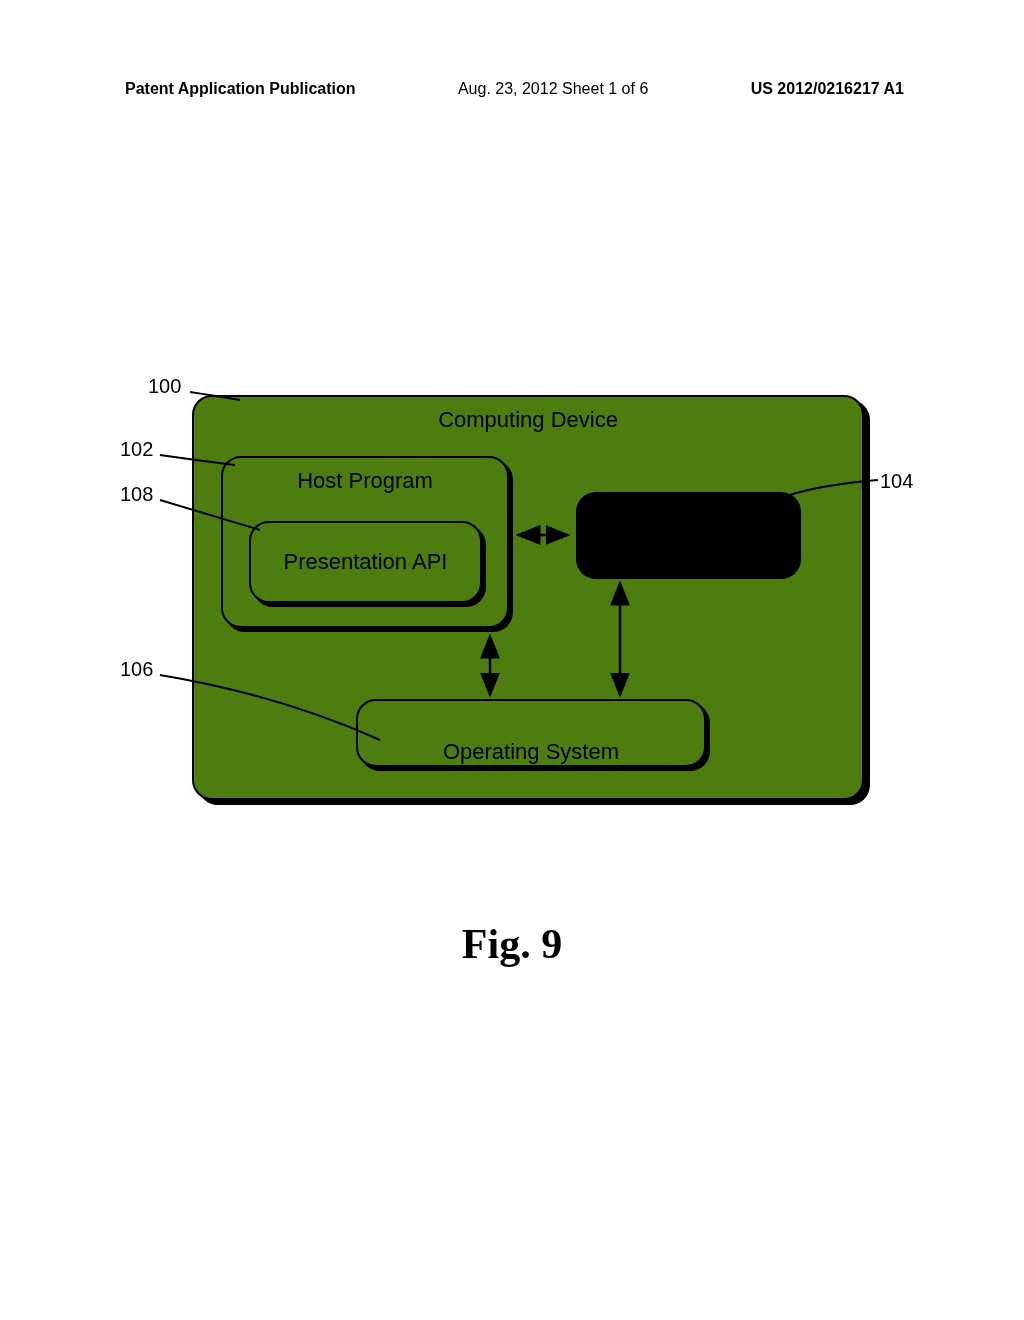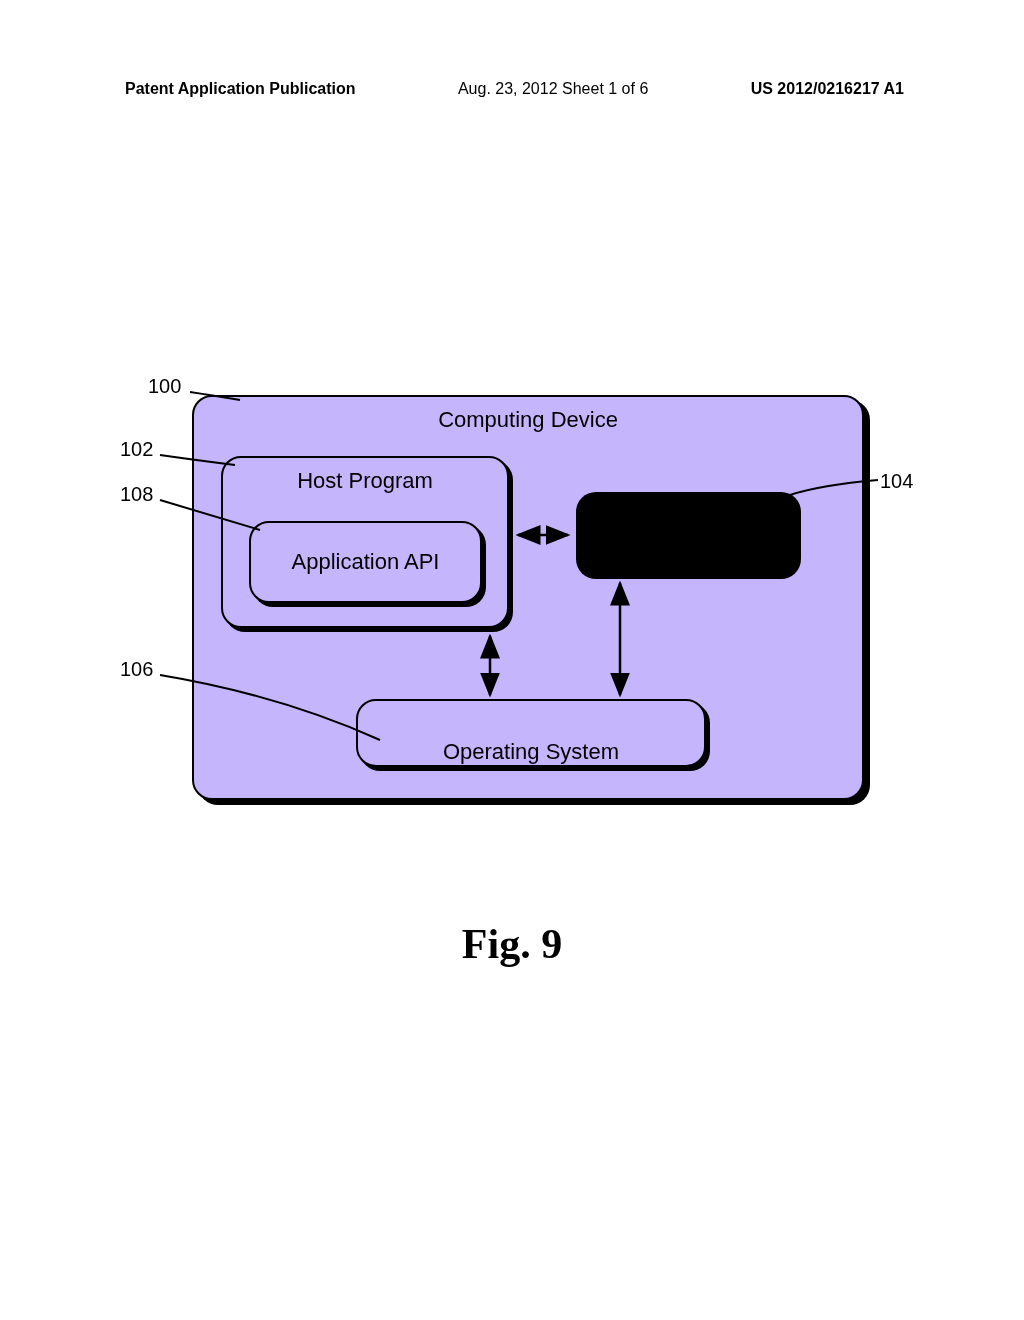--- a/index.html
+++ b/index.html
@@ -36,21 +36,21 @@
   .diagram-container {
     position: absolute;
     top: 300px;
     left: 0;
     width: 100%;
     height: 600px;
   }
   
   .box {
     position: absolute;
-    background: #c4b5fd;
+    background: #4d7c0f;
     border: 2.5px solid #000000;
     border-radius: 20px;
     display: flex;
     align-items: flex-start;
     justify-content: center;
   }
   .box-shadow {
     position: absolute;
     background: #000000;
     border-radius: 20px;
@@ -193,21 +193,21 @@
     <div class="box-label">Computing Device</div>
   </div>
 
   <div class="box-shadow host-program-shadow"></div>
   <div class="box host-program">
     <div class="box-label">Host Program</div>
   </div>
 
   <div class="box-shadow presentation-api-shadow"></div>
   <div class="box presentation-api">
-    <div class="box-label">Application API</div>
+    <div class="box-label">Presentation API</div>
   </div>
 
   <div class="box-shadow control-program-shadow"></div>
 
   <div class="box-shadow operating-system-shadow"></div>
   <div class="box operating-system">
     <div class="box-label">Operating System</div>
   </div>
 
   <div class="ref-label ref-100">100</div>

